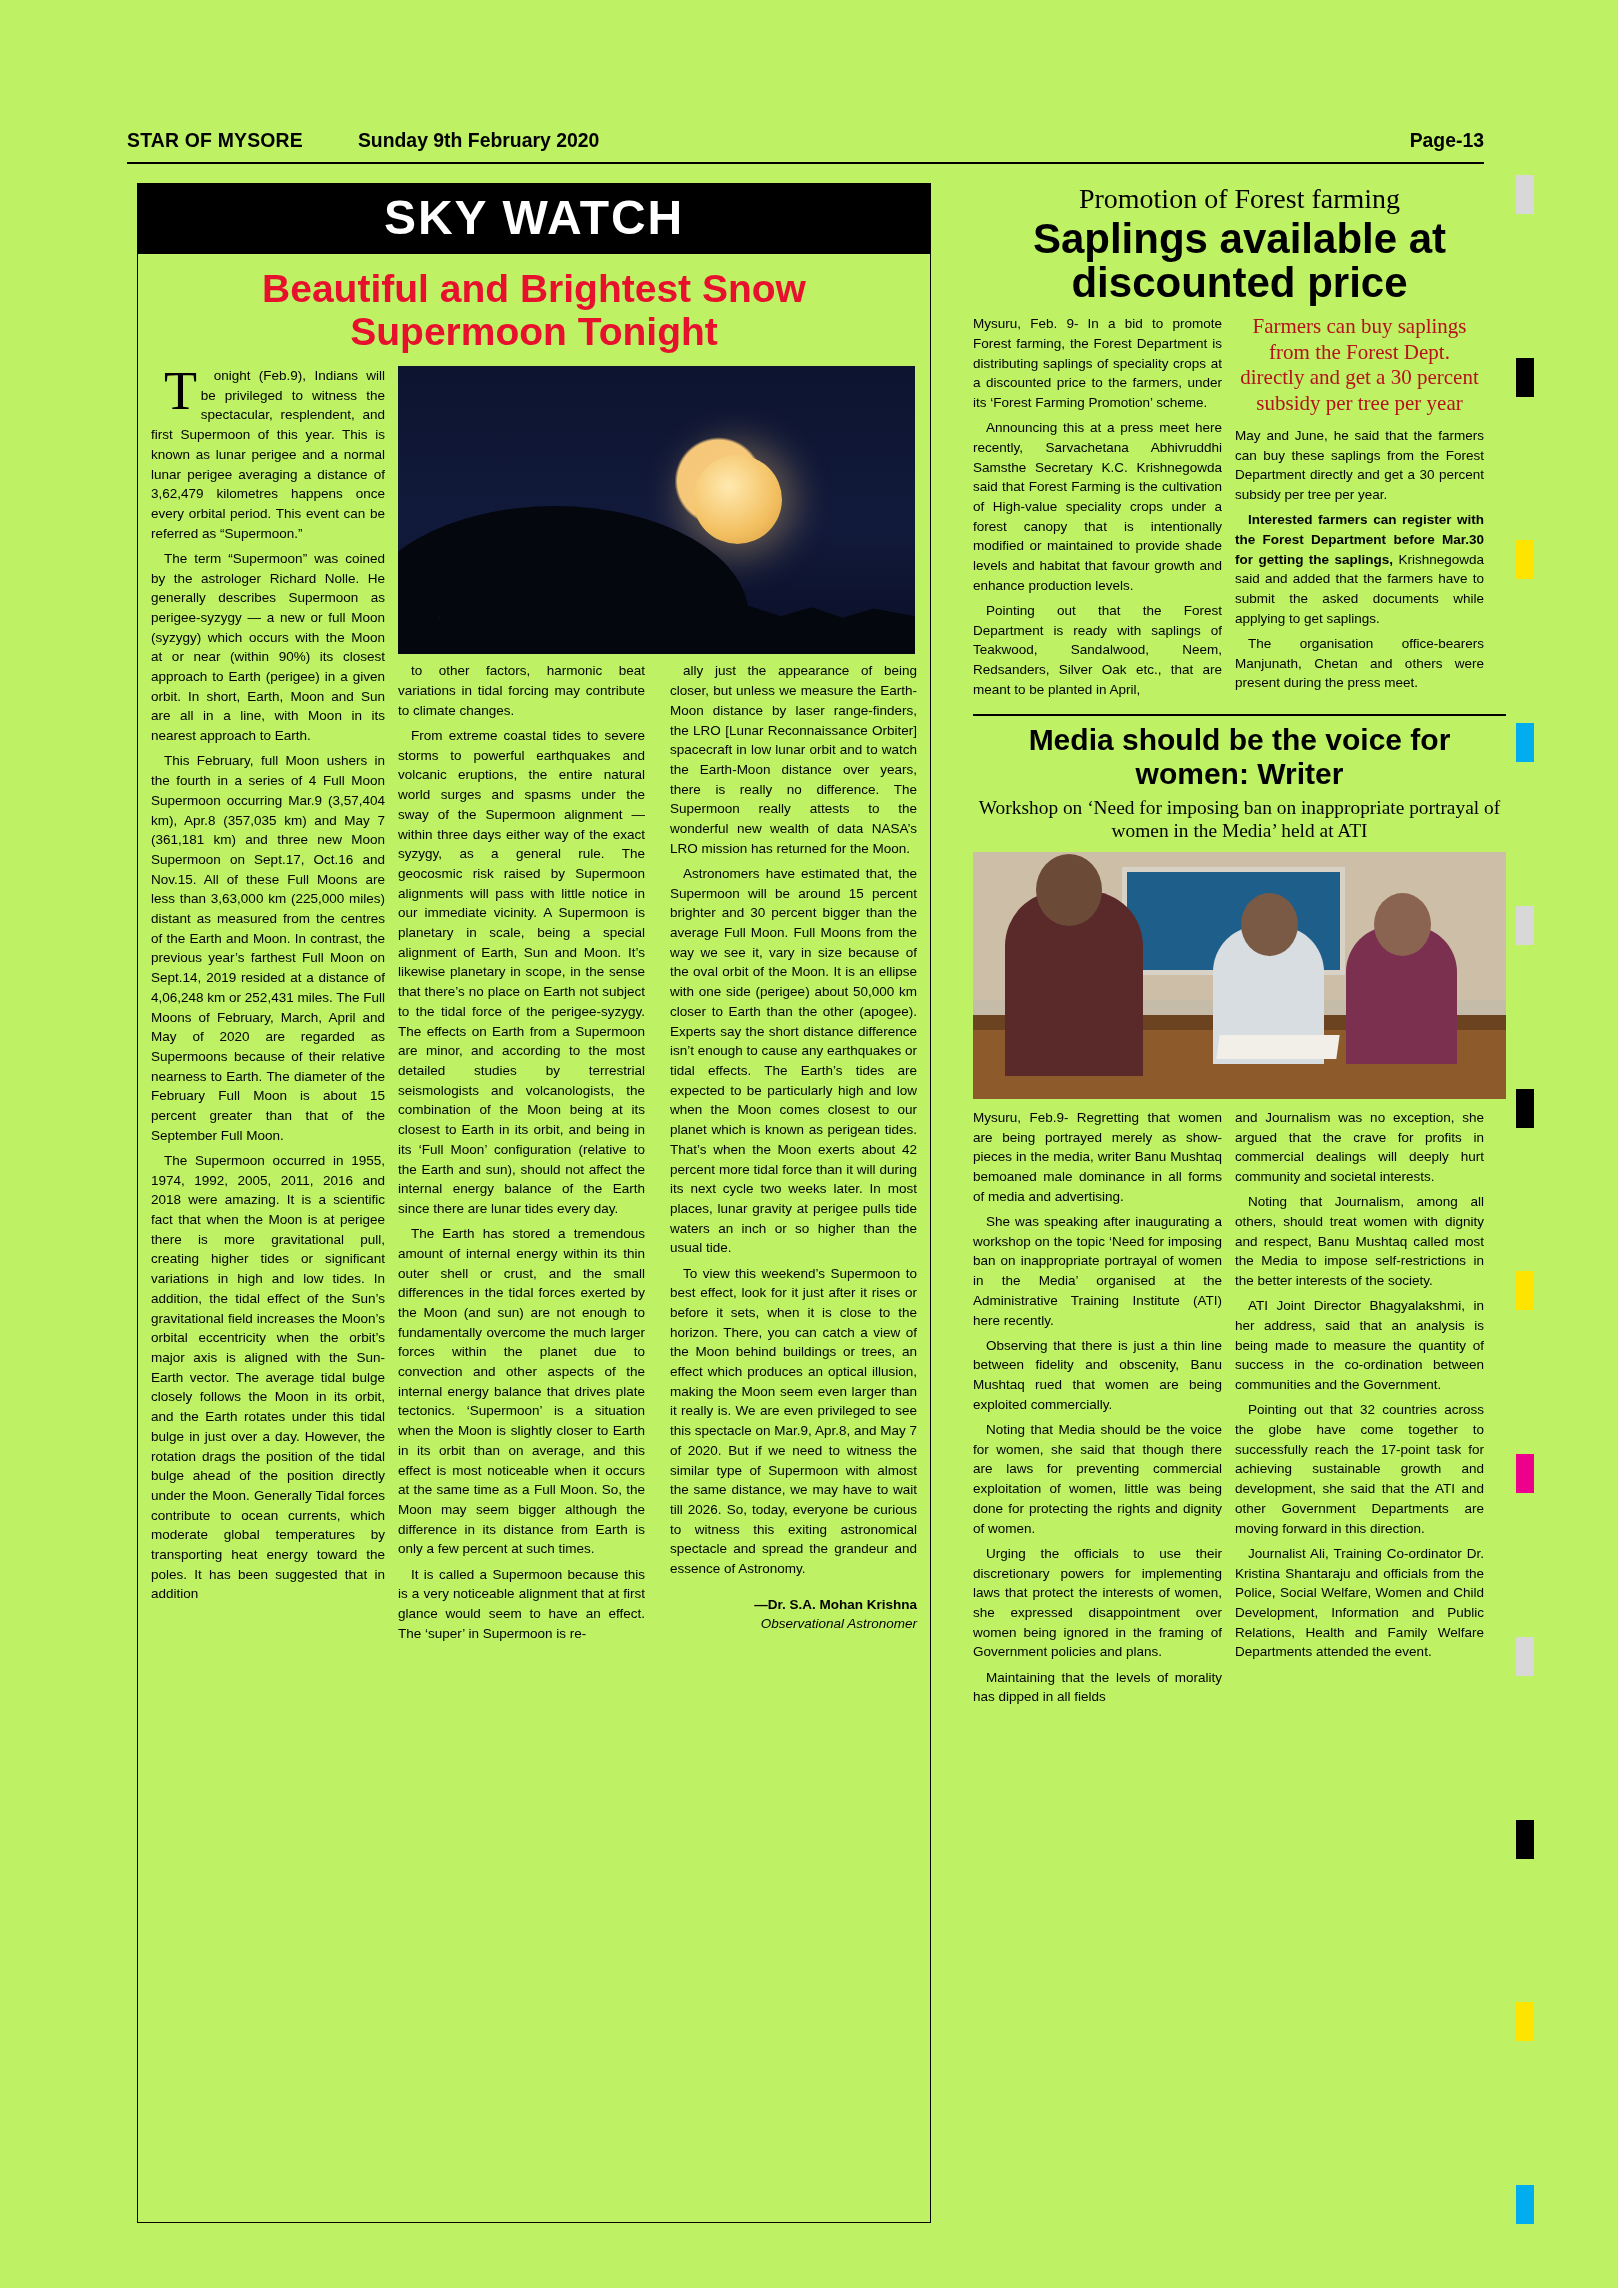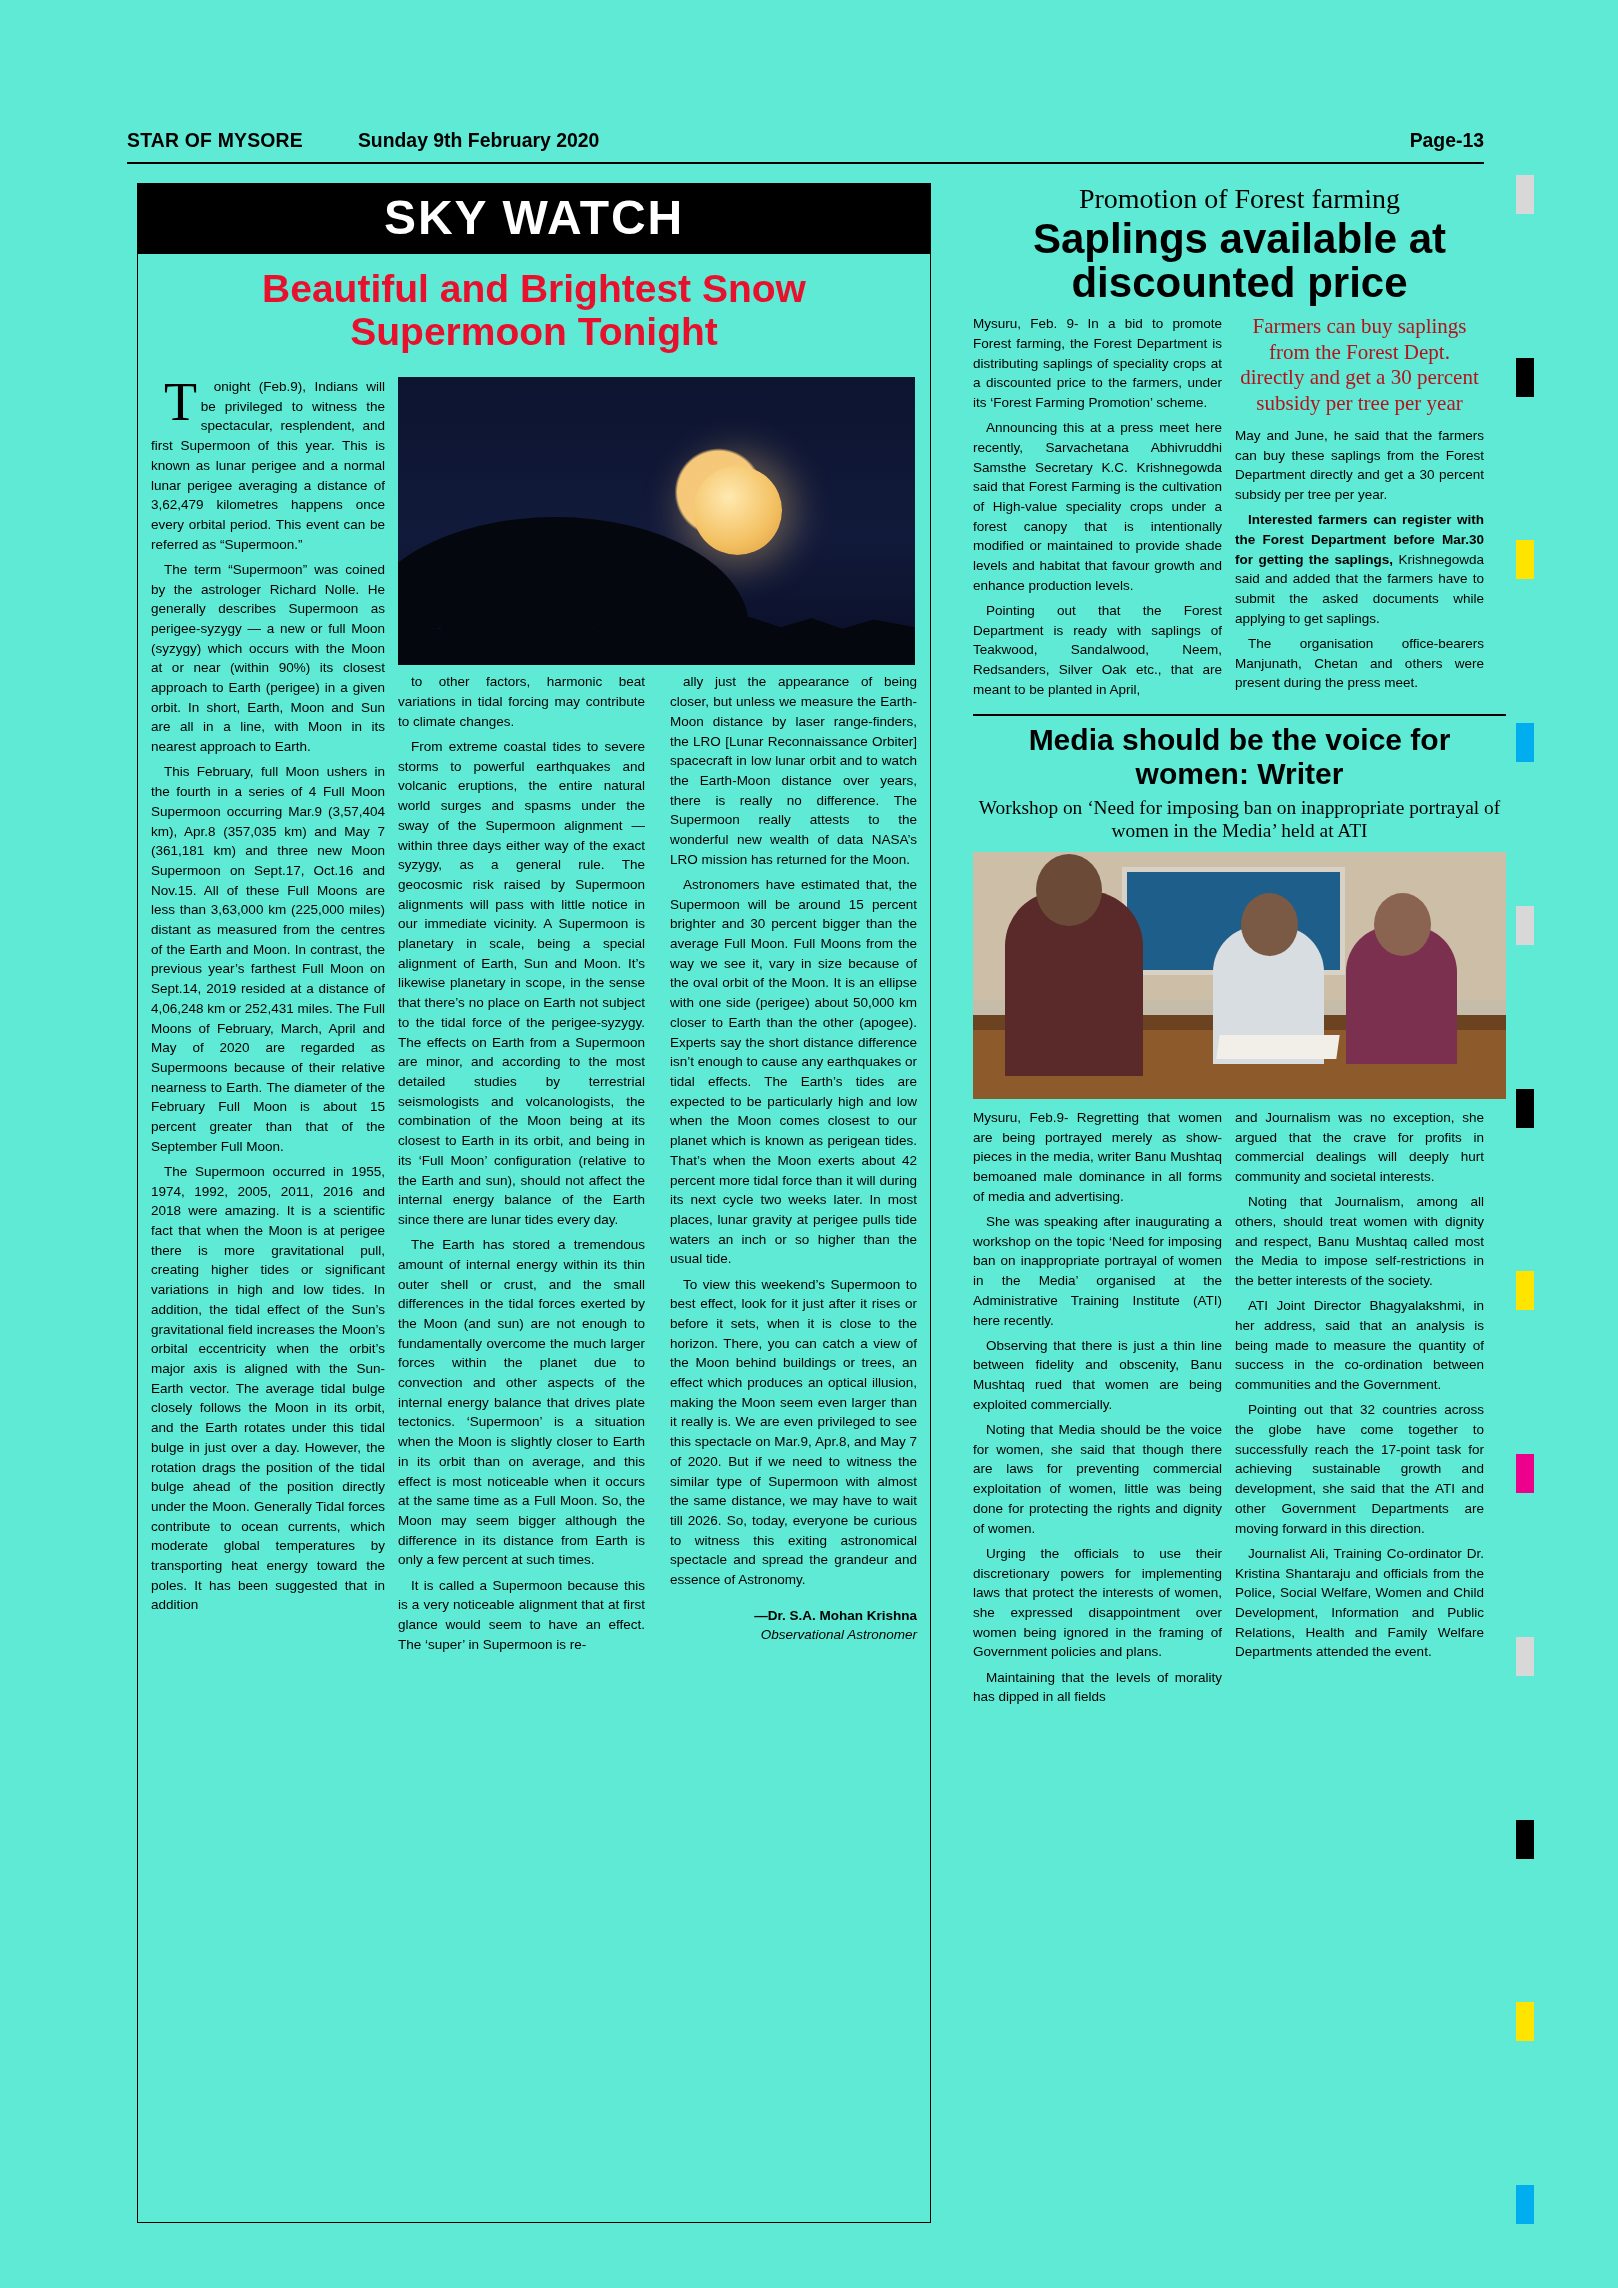--- a/index.html
+++ b/index.html
@@ -13,21 +13,21 @@
     font-family: "Liberation Sans", sans-serif;
     color: #000;
     position: relative;
     overflow: hidden;
   }
   .page {
     position: absolute;
     left: 0; top: 0;
     width: 1619px;
     height: 2289px;
-    background: #5eead4;
+    background: #bef264;
   }
   
   .masthead {
     position: absolute;
     left: 127px;
     top: 129px;
     width: 1357px;
     display: flex;
     align-items: baseline;
   }
@@ -75,21 +75,21 @@
     letter-spacing: 1.8px;
     padding: 5.5px 0 9.2px 0;
     font-family: "Liberation Sans", sans-serif;
   }
   .sw-headline {
     color: #e8112d;
     font-size: 39px;
     font-weight: bold;
     text-align: center;
     line-height: 1.12;
-    padding: 13px 22px 23px 22px;
+    padding: 13px 22px 12px 22px;
     font-family: "Liberation Sans", sans-serif;
   }
   .sw-body {
     padding: 5.5px 13px 9.2px 13px;
     display: flex;
     gap: 25px;
     align-items: flex-start;
   }
   .sw-col {
     width: 247px;

